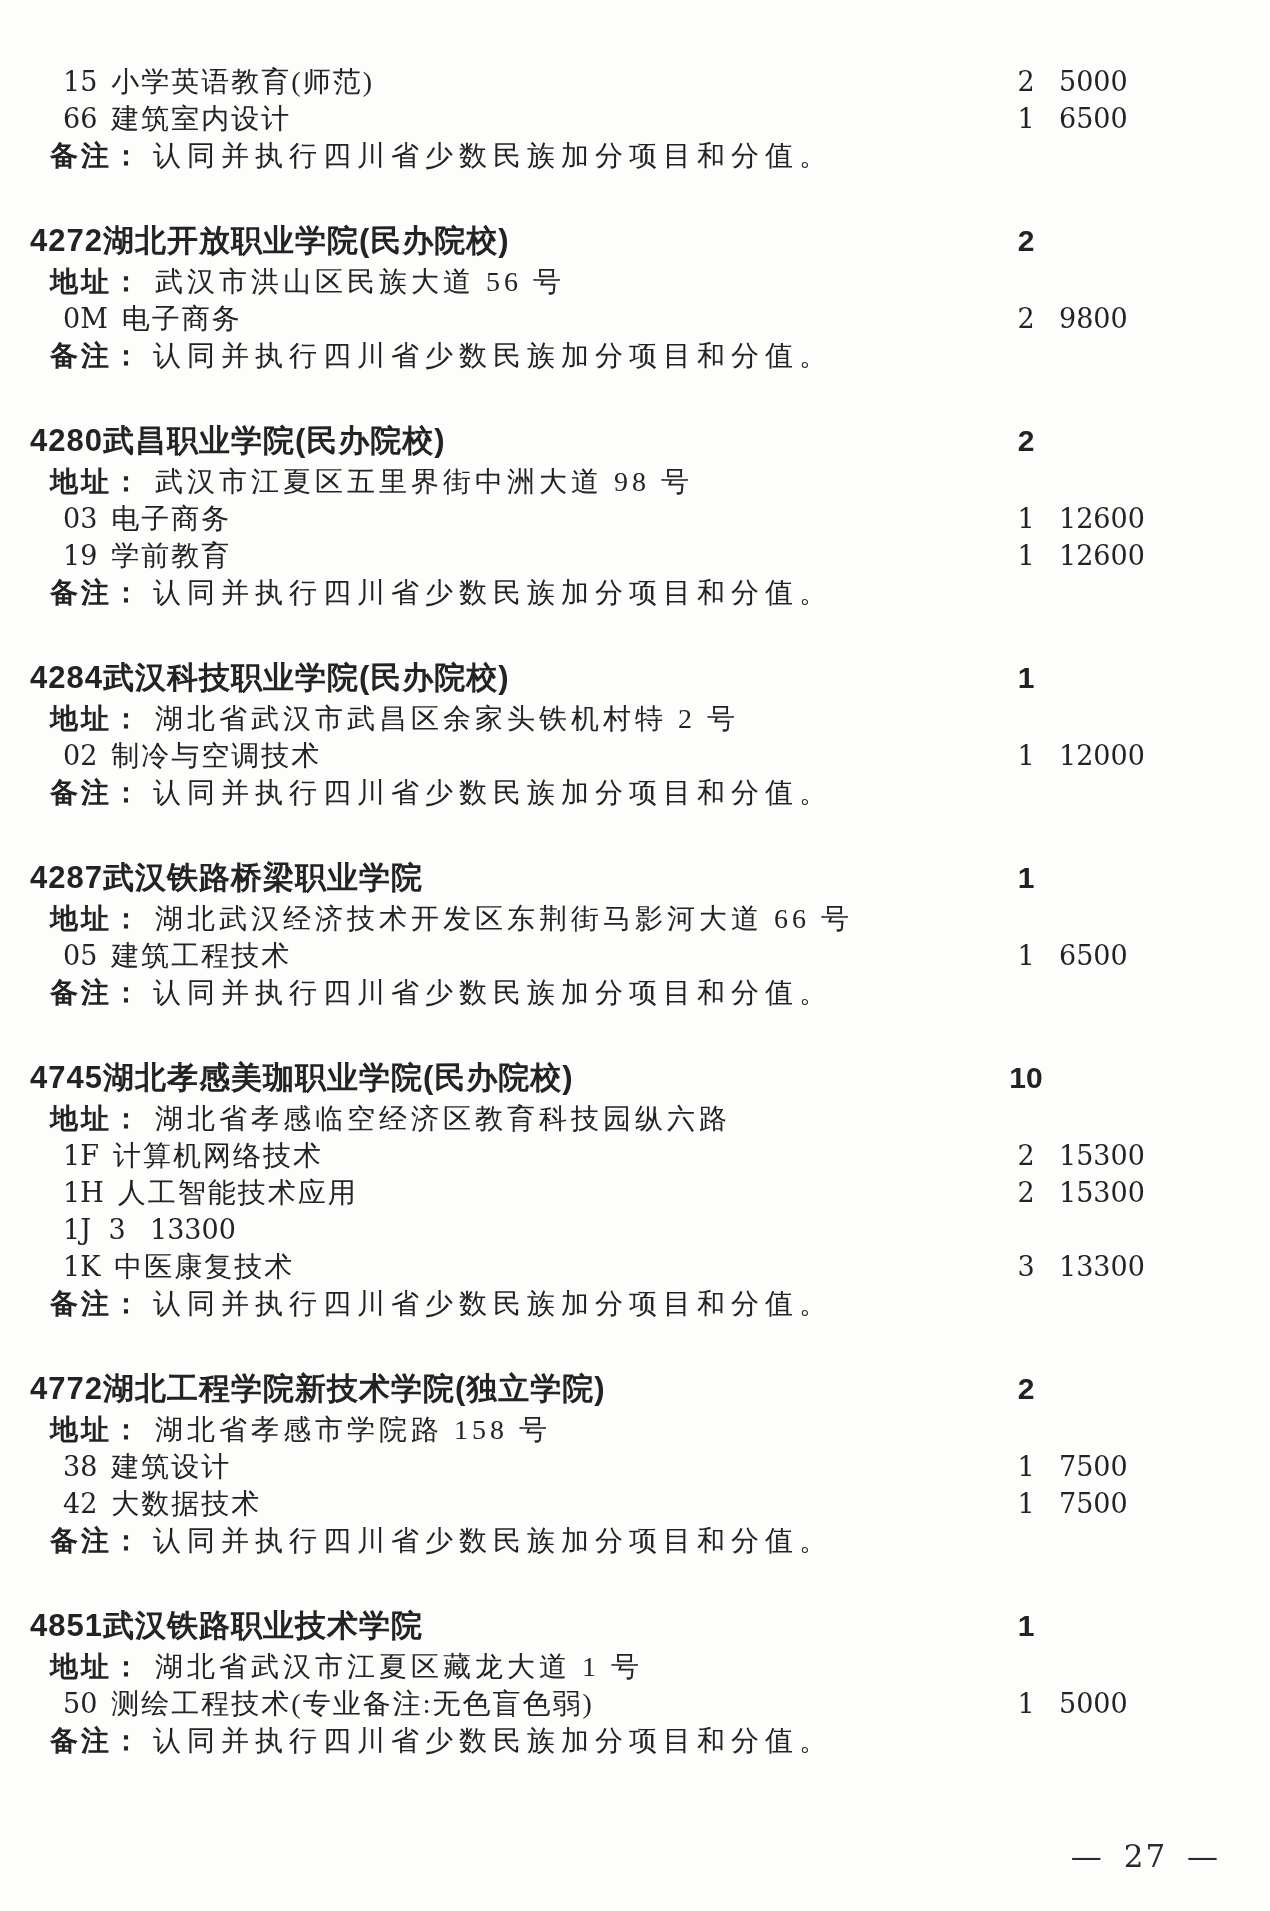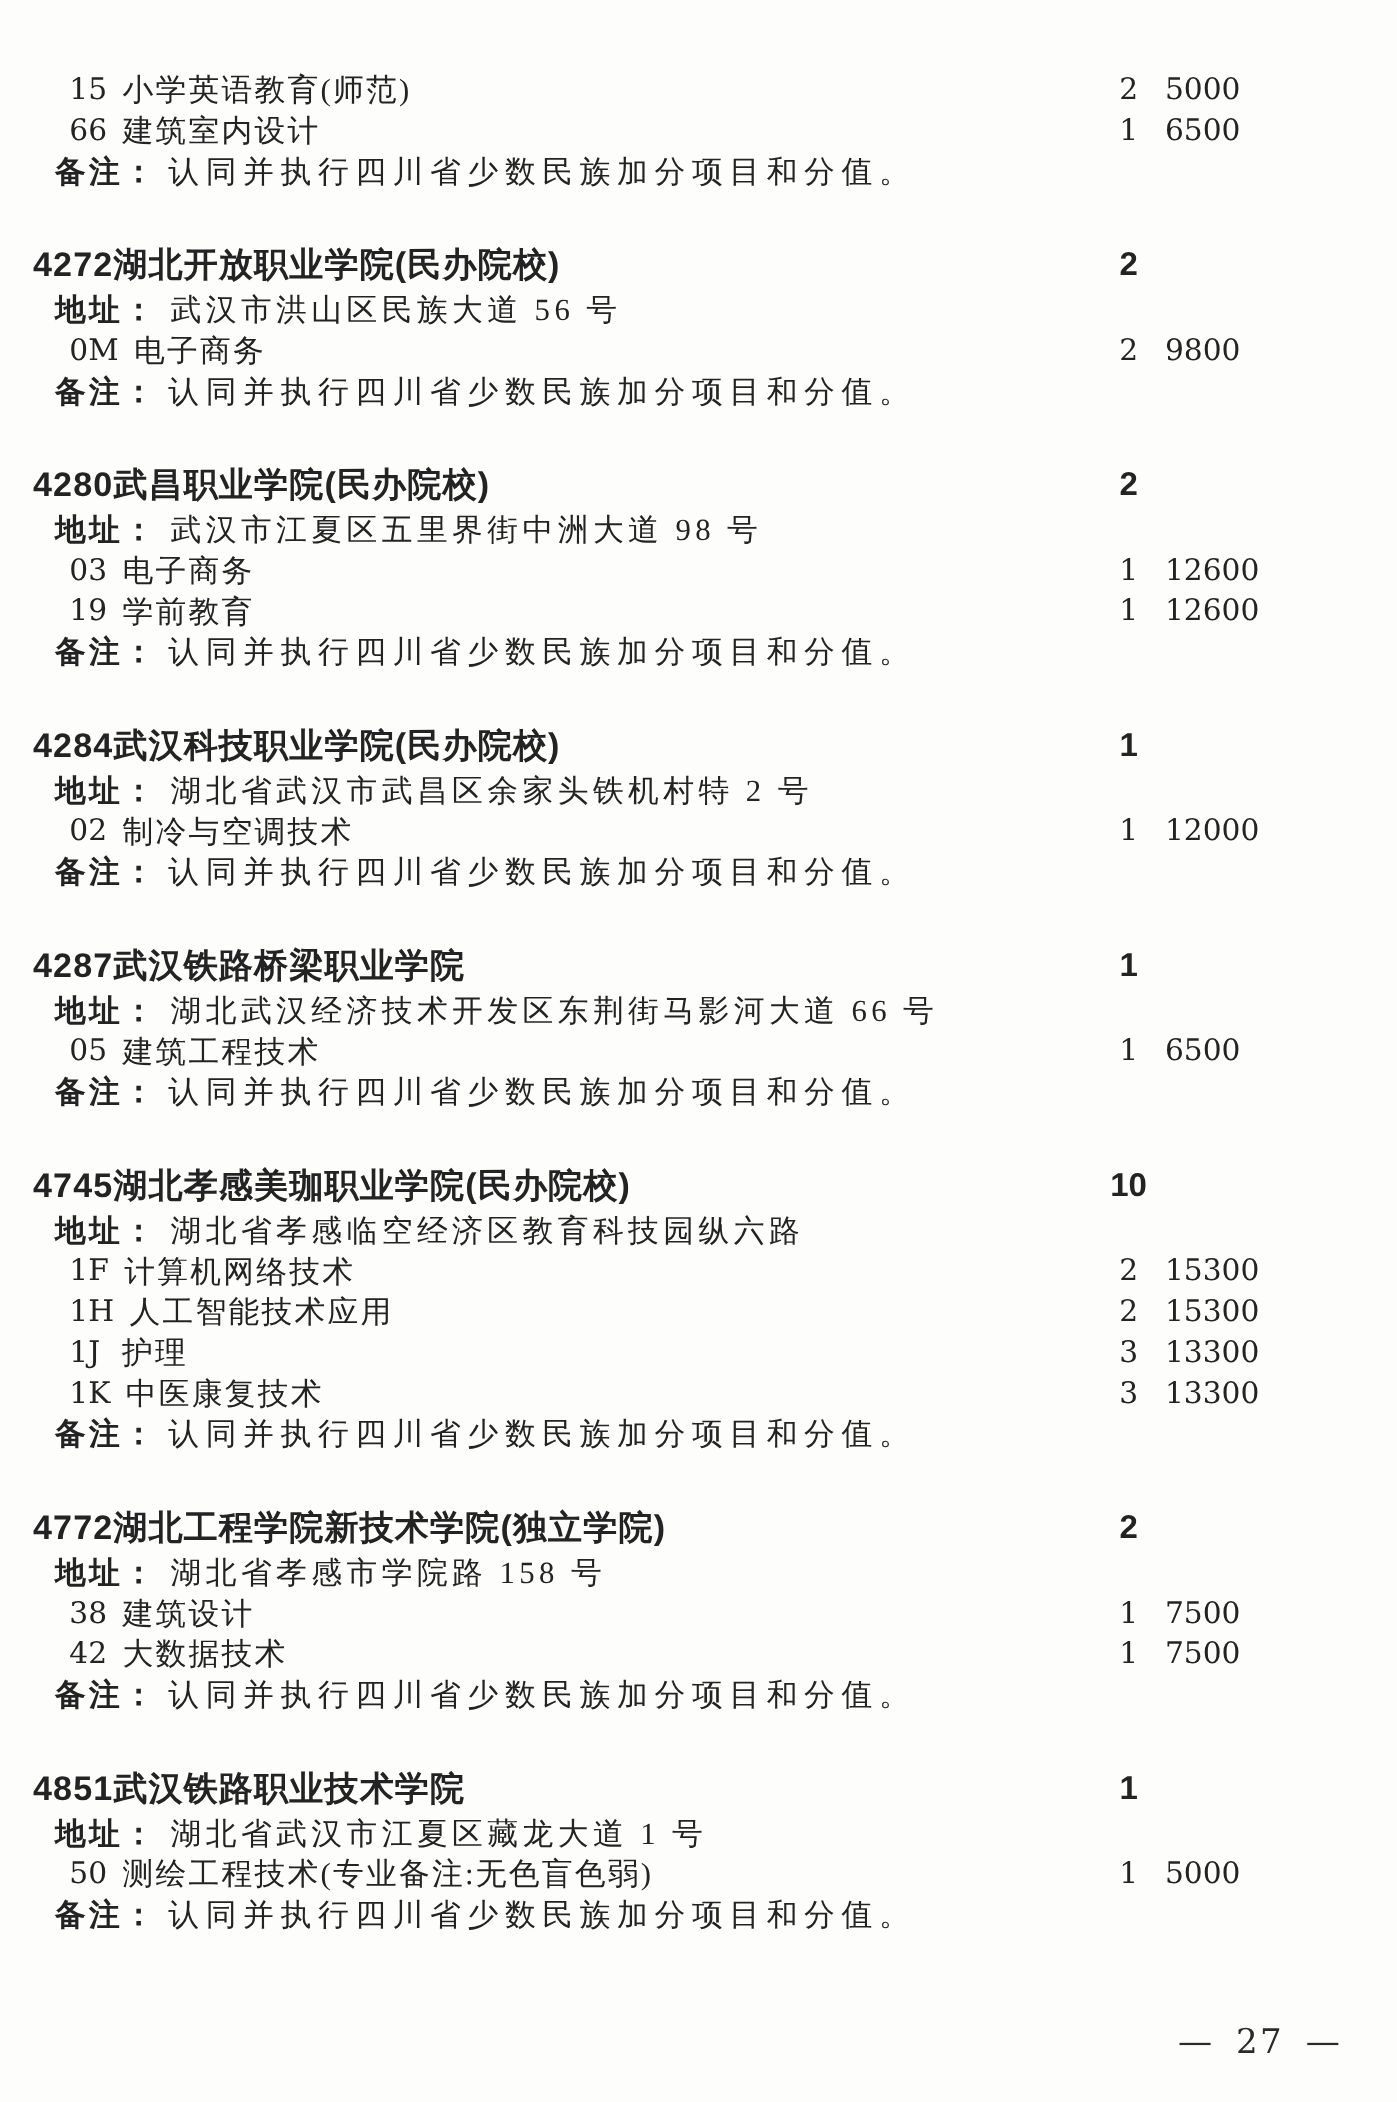--- a/index.html
+++ b/index.html
@@ -264,21 +264,20 @@
 
   <div class="line major-row">
     <span class="m-code">1H</span>
     <span class="m-name">人工智能技术应用</span>
     <span class="m-count">2</span>
     <span class="m-fee">15300</span>
   </div>
 
   <div class="line major-row">
     <span class="m-code">1J</span>
-    <span class="m-name">护理</span>
     <span class="m-count">3</span>
     <span class="m-fee">13300</span>
   </div>
 
   <div class="line major-row">
     <span class="m-code">1K</span>
     <span class="m-name">中医康复技术</span>
     <span class="m-count">3</span>
     <span class="m-fee">13300</span>
   </div>

